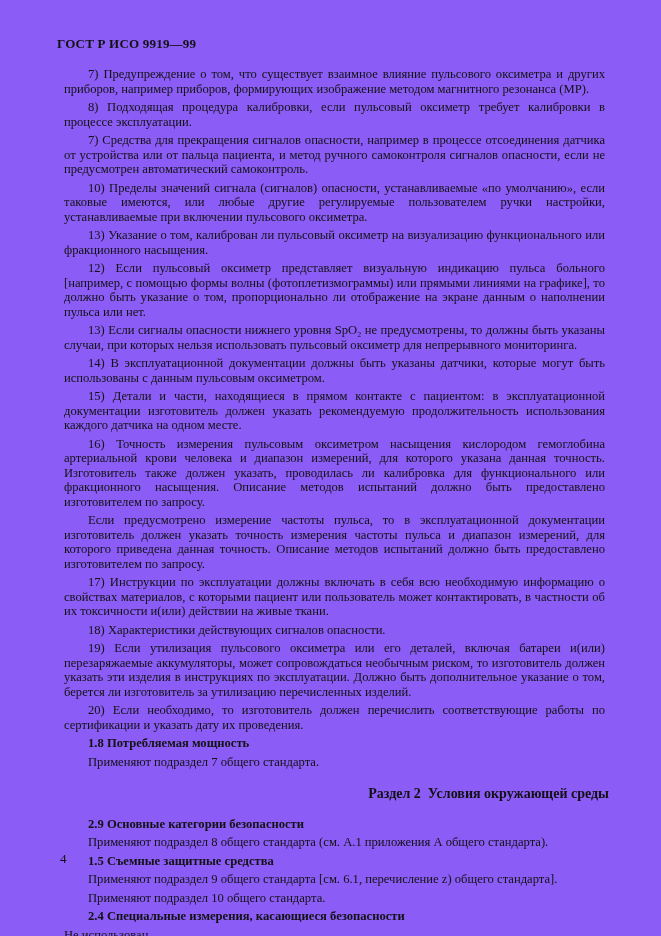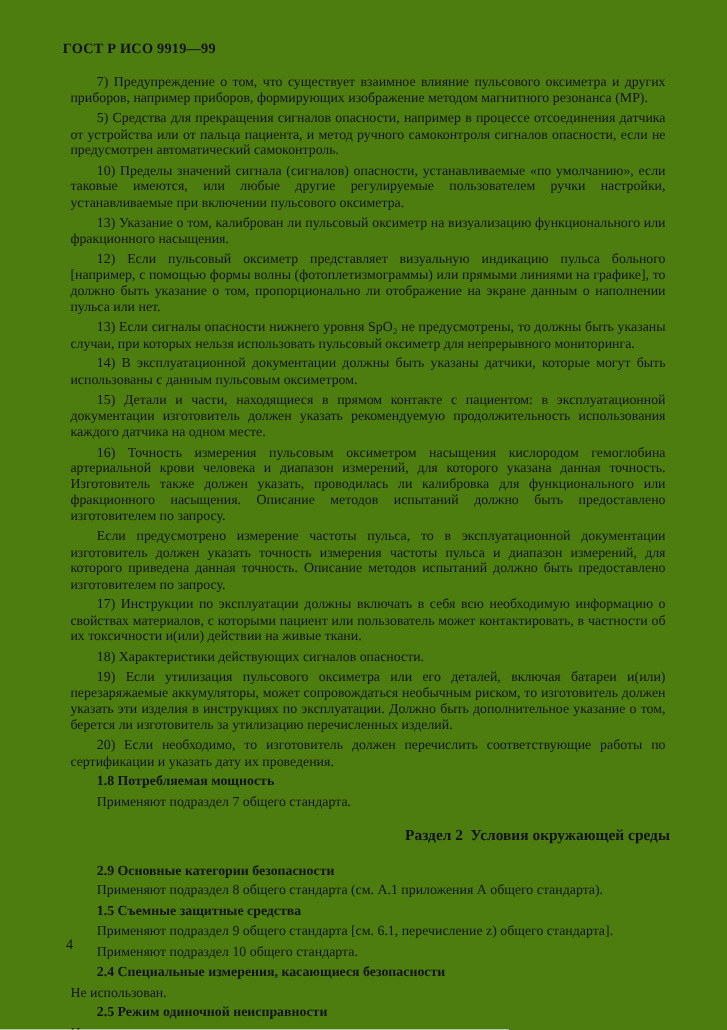--- a/index.html
+++ b/index.html
@@ -11,21 +11,21 @@
     width: 661px;
     height: 936px;
     position: relative;
     font-family: "Liberation Serif", "DejaVu Serif", serif;
     color: #121212;
     overflow: hidden;
   }
   .page {
     position: absolute;
     inset: 0;
-    background: #4d7c0f;
+    background: #8b5cf6;
   }
   .doc-header {
     position: absolute;
     left: 57px;
     top: 36px;
     font-size: 13px;
     font-weight: bold;
     letter-spacing: 0.2px;
   }
   .body-text {
@@ -63,21 +63,22 @@
 </style>
 </head>
 <body>
 
 <div class="page">
 
   <div class="doc-header">ГОСТ Р ИСО 9919—99</div>
 
   <div class="body-text">
     <p>7) Предупреждение о том, что существует взаимное влияние пульсового оксиметра и других приборов, например приборов, формирующих изображение методом магнитного резонанса (МР).</p>
-    <p>5) Средства для прекращения сигналов опасности, например в процессе отсоединения датчика от устройства или от пальца пациента, и метод ручного самоконтроля сигналов опасности, если не предусмотрен автоматический самоконтроль.</p>
+    <p>8) Подходящая процедура калибровки, если пульсовый оксиметр требует калибровки в процессе эксплуатации.</p>
+    <p>7) Средства для прекращения сигналов опасности, например в процессе отсоединения датчика от устройства или от пальца пациента, и метод ручного самоконтроля сигналов опасности, если не предусмотрен автоматический самоконтроль.</p>
     <p>10) Пределы значений сигнала (сигналов) опасности, устанавливаемые «по умолчанию», если таковые имеются, или любые другие регулируемые пользователем ручки настройки, устанавливаемые при включении пульсового оксиметра.</p>
     <p>13) Указание о том, калиброван ли пульсовый оксиметр на визуализацию функционального или фракционного насыщения.</p>
     <p>12) Если пульсовый оксиметр представляет визуальную индикацию пульса больного [например, с помощью формы волны (фотоплетизмограммы) или прямыми линиями на графике], то должно быть указание о том, пропорционально ли отображение на экране данным о наполнении пульса или нет.</p>
     <p>13) Если сигналы опасности нижнего уровня SpO₂ не предусмотрены, то должны быть указаны случаи, при которых нельзя использовать пульсовый оксиметр для непрерывного мониторинга.</p>
     <p>14) В эксплуатационной документации должны быть указаны датчики, которые могут быть использованы с данным пульсовым оксиметром.</p>
     <p>15) Детали и части, находящиеся в прямом контакте с пациентом: в эксплуатационной документации изготовитель должен указать рекомендуемую продолжительность использования каждого датчика на одном месте.</p>
     <p>16) Точность измерения пульсовым оксиметром насыщения кислородом гемоглобина артериальной крови человека и диапазон измерений, для которого указана данная точность. Изготовитель также должен указать, проводилась ли калибровка для функционального или фракционного насыщения. Описание методов испытаний должно быть предоставлено изготовителем по запросу.</p>
     <p>Если предусмотрено измерение частоты пульса, то в эксплуатационной документации изготовитель должен указать точность измерения частоты пульса и диапазон измерений, для которого приведена данная точность. Описание методов испытаний должно быть предоставлено изготовителем по запросу.</p>
     <p>17) Инструкции по эксплуатации должны включать в себя всю необходимую информацию о свойствах материалов, с которыми пациент или пользователь может контактировать, в частности об их токсичности и(или) действии на живые ткани.</p>
     <p>18) Характеристики действующих сигналов опасности.</p>

